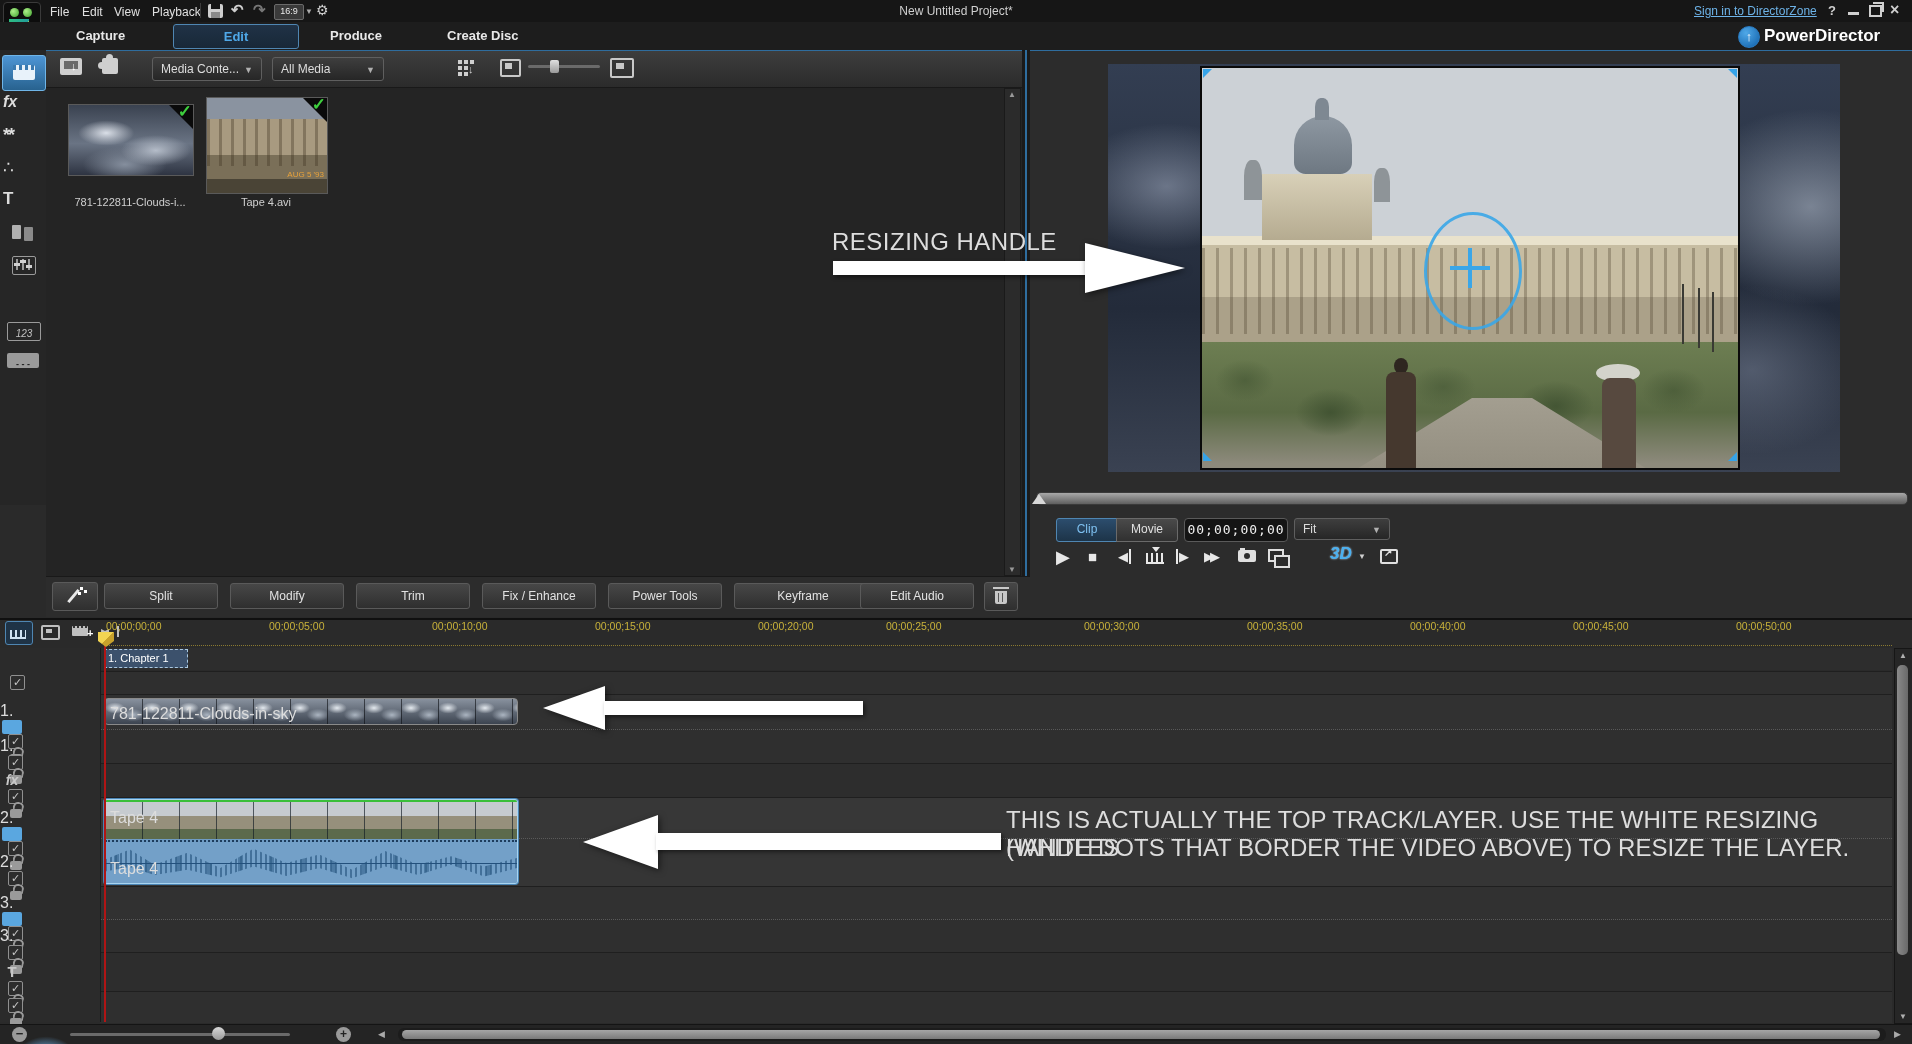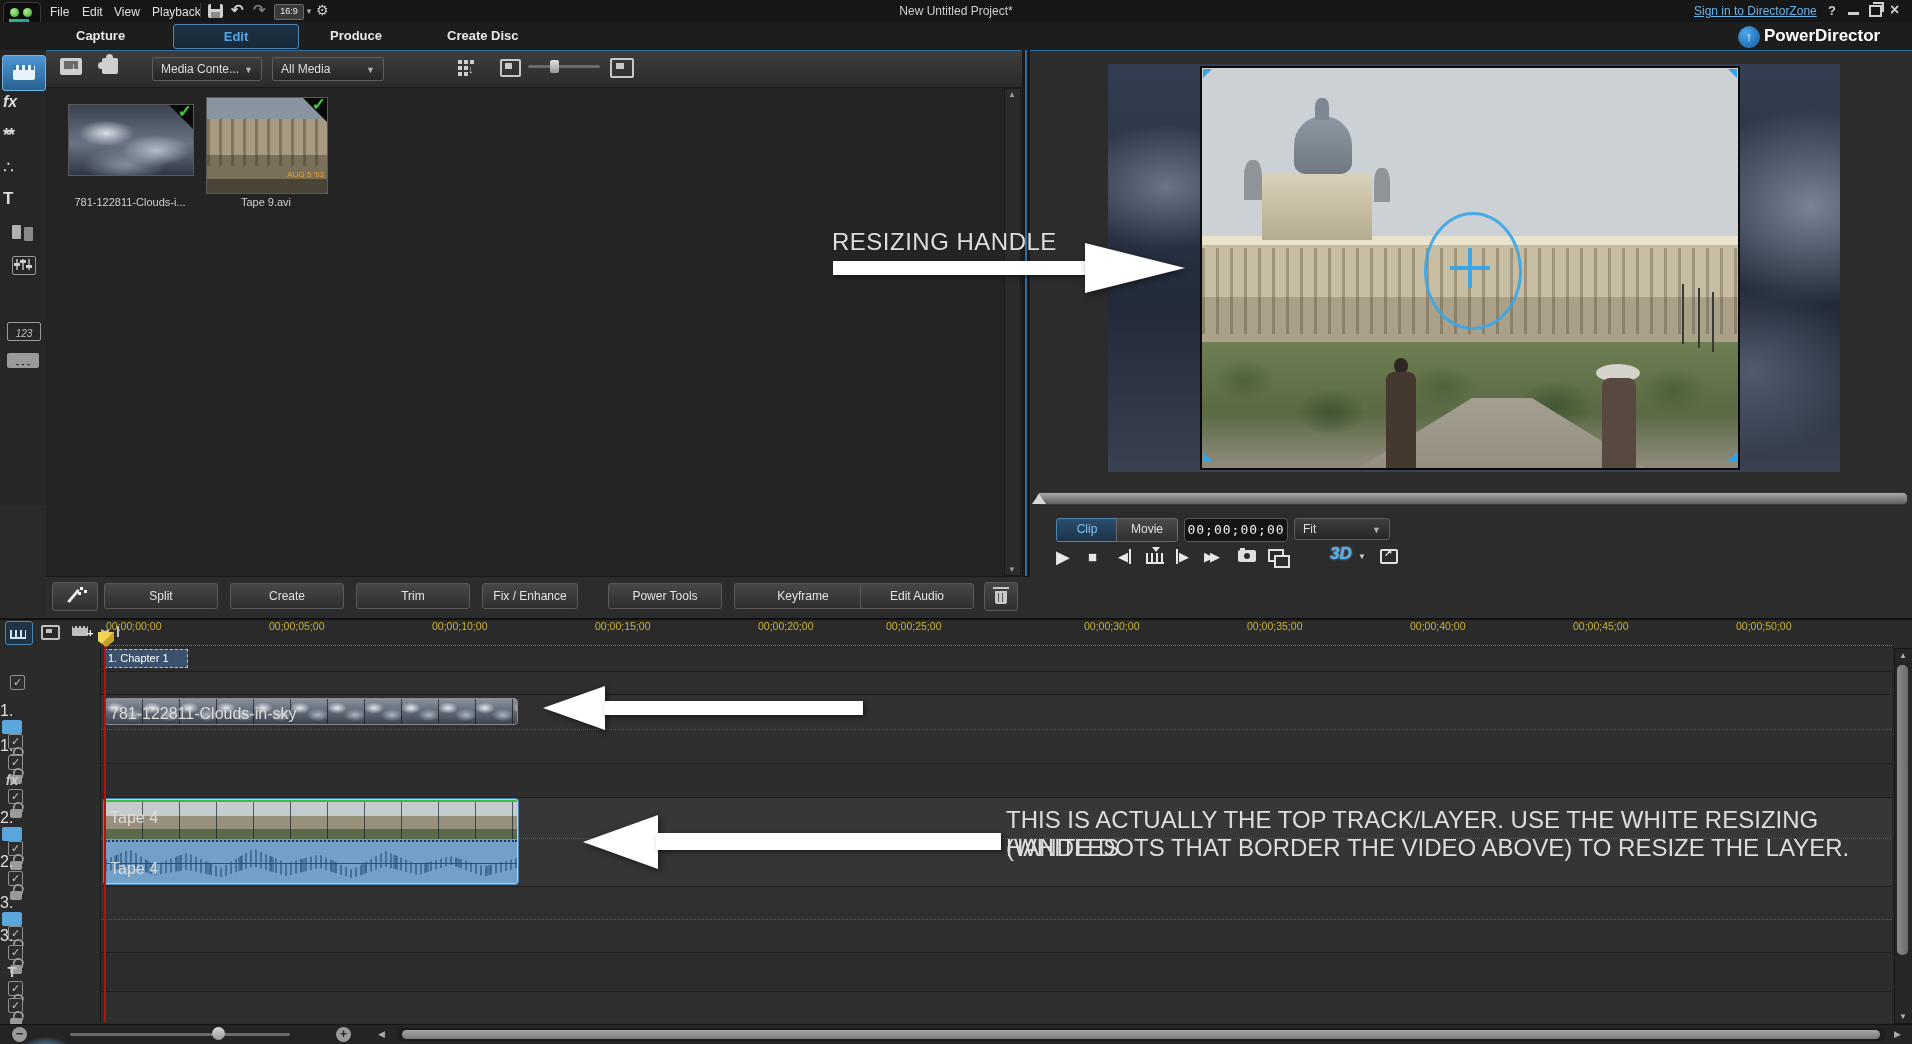--- a/index.html
+++ b/index.html
@@ -162,40 +162,40 @@
   </div>
   <div class="a" style="left:56px;top:196px;width:148px;text-align:center;font-size:11px;color:#cfcfcf;"><span>781-122811-Clouds-i...</span></div>
 
   <div class="a" style="left:206px;top:97px;width:120px;height:95px;border:1px solid #5a5a5a;background:
       linear-gradient(180deg,#8a93a0 0 22%,#a89a80 22% 60%,#7a6f58 60% 85%,#4a4436 85%);">
     <div class="a" style="left:0;top:22%;width:100%;height:50%;background:repeating-linear-gradient(90deg,rgba(60,48,30,.35) 0 3px,rgba(0,0,0,0) 3px 12px);"></div>
     <span class="a" style="right:3px;bottom:14px;font-size:8px;color:#e8a23a;">AUG 5 '93</span>
     <div class="a" style="right:0;top:0;width:24px;height:24px;background:#0a0a0a;clip-path:polygon(100% 0,0 0,100% 100%);"></div>
     <span class="a" style="right:1px;top:-4px;color:#3ecf3e;font-size:17px;font-weight:bold;">✓</span>
   </div>
-  <div class="a" style="left:206px;top:196px;width:120px;text-align:center;font-size:11px;color:#cfcfcf;"><span>Tape 9.avi</span></div>
+  <div class="a" style="left:206px;top:196px;width:120px;text-align:center;font-size:11px;color:#cfcfcf;"><span>Tape 4.avi</span></div>
 
   <div class="a" style="left:1004px;top:88px;width:15px;height:486px;background:#2b2b2b;border:1px solid #1a1a1a;">
     <span class="a" style="left:3px;top:1px;font-size:8px;color:#999;">▲</span>
     <span class="a" style="left:3px;bottom:1px;font-size:8px;color:#999;">▼</span>
   </div>
 
   <div class="a" style="left:1022px;top:50px;width:8px;height:526px;background:#1a1a1a;">
     <div class="a" style="left:3px;top:0;width:2px;height:526px;background:#2f6d9e;"></div>
   </div>
 
   <div class="a" style="left:46px;top:576px;width:984px;height:40px;background:#2c2c2c;border-top:1px solid #191919;"></div>
   <div class="a icbtn" style="left:52px;top:582px;width:44px;height:27px;">
     <div class="a" style="left:19px;top:5px;width:3px;height:16px;background:#e8e8e8;transform:rotate(40deg);"></div>
     <div class="a" style="left:27px;top:4px;width:3px;height:3px;background:#fff;box-shadow:4px 3px #fff,-2px 5px #fff;"></div>
   </div>
   <div class="a btn" style="left:104px;top:583px;width:114px;">Split</div>
-  <div class="a btn" style="left:230px;top:583px;width:114px;">Create</div>
+  <div class="a btn" style="left:230px;top:583px;width:114px;">Modify</div>
   <div class="a btn" style="left:356px;top:583px;width:114px;">Trim</div>
-  <div class="a btn" style="left:482px;top:583px;width:96px;">Fix / Enhance</div>
+  <div class="a btn" style="left:482px;top:583px;width:114px;">Fix / Enhance</div>
   <div class="a btn" style="left:608px;top:583px;width:114px;">Power Tools</div>
   <div class="a btn" style="left:734px;top:583px;width:138px;">Keyframe</div>
   <div class="a btn" style="left:860px;top:583px;width:114px;">Edit Audio</div>
   <div class="a icbtn" style="left:984px;top:582px;width:32px;height:27px;">
     <div class="a" style="left:10px;top:8px;width:12px;height:13px;background:#c8c8c8;border-radius:0 0 2px 2px;">
       <div class="a" style="left:-2px;top:-4px;width:16px;height:2px;background:#c8c8c8;"></div>
       <div class="a" style="left:3px;top:2px;width:1px;height:9px;background:#555;box-shadow:4px 0 #555;"></div>
     </div>
   </div>
   <div class="a icbtn" style="left:1028px;top:582px;width:32px;height:27px;background:none;border:none;">

